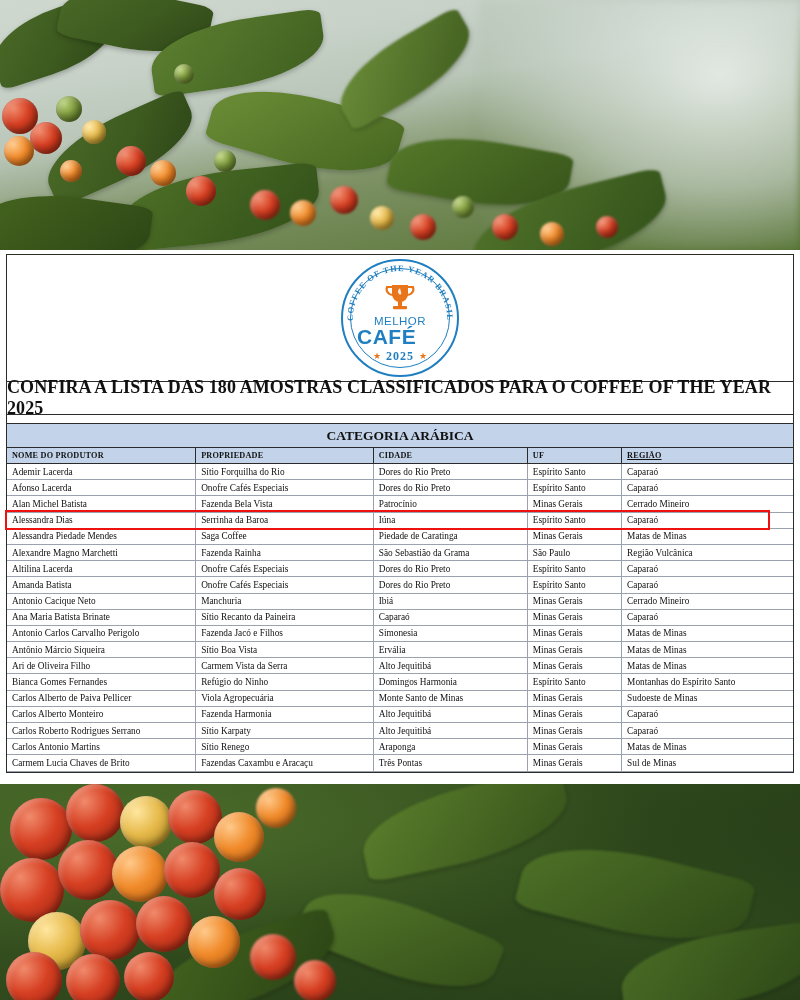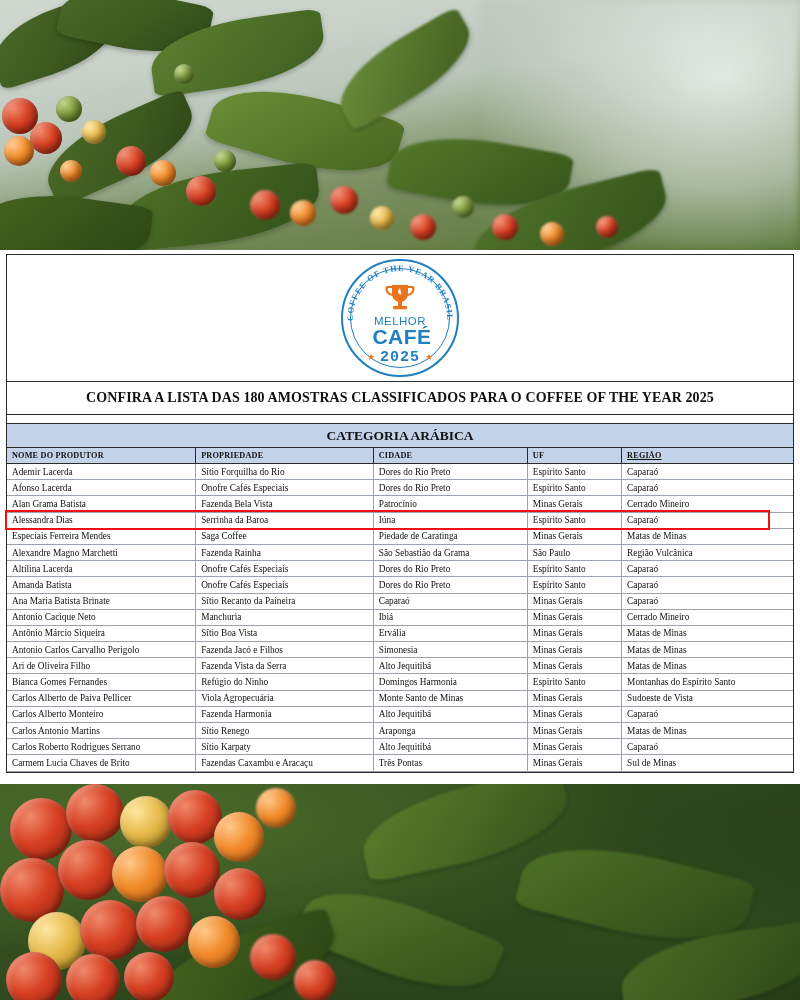--- a/index.html
+++ b/index.html
@@ -96,45 +96,44 @@
   .logo .melhor {
     position: absolute; left: 0; right: 0; top: 56px;
     text-align: center;
     color: #1f7fc0;
     font-family: "Liberation Sans", sans-serif;
     font-weight: normal;
     font-size: 11.5px;
     letter-spacing: 0.5px;
   }
   .logo .cafe {
-    position: absolute; left: 4px; right: 0; top: 66px;
-    text-align: center;
+    position: absolute; left: 16px; right: 0; top: 66px;
     color: #1f7fc0;
     font-family: "Liberation Sans", sans-serif;
     font-weight: bold;
     font-size: 21px;
     letter-spacing: 0.5px;
   }
   .logo .yearline {
     position: absolute; left: 0; right: 0; top: 90px;
     display: flex; align-items: center; justify-content: center; gap: 5px;
   }
   .logo .yearline .star { color: #e8751a; font-size: 9px; line-height: 1; }
   .logo .yearline .yr {
-    color: #1f7fc0; font-family: Liberation Mono, monospace;
-    font-weight: bold; font-size: 15px; letter-spacing: 1px;
+    color: #1f7fc0; font-family: Liberation Serif, serif;
+    font-weight: bold; font-size: 12px; letter-spacing: 1px;
   }
 
   
   .title-band {
     height: 33px;
     display: flex; align-items: center; justify-content: center;
     border-bottom: 1px solid #2b2b2b;
     font-weight: bold;
-    font-size: 14px;
+    font-size: 18px;
     letter-spacing: 0.1px;
     color: #111;
   }
   .spacer-band {
     height: 9px;
     border-bottom: 1px solid #2b2b2b;
     background: #fff;
   }
   .cat-band {
     height: 24px;
@@ -309,35 +308,35 @@
               <td class="col5">Caparaó</td>
             </tr>
             <tr>
               <td class="col1">Afonso Lacerda</td>
               <td class="col2">Onofre Cafés Especiais</td>
               <td class="col3">Dores do Rio Preto</td>
               <td class="col4">Espírito Santo</td>
               <td class="col5">Caparaó</td>
             </tr>
             <tr>
-              <td class="col1">Alan Grama Batista</td>
+              <td class="col1">Alan Michel Batista</td>
               <td class="col2">Fazenda Bela Vista</td>
               <td class="col3">Patrocínio</td>
               <td class="col4">Minas Gerais</td>
               <td class="col5">Cerrado Mineiro</td>
             </tr>
             <tr>
               <td class="col1">Alessandra Dias</td>
               <td class="col2">Serrinha da Baroa</td>
               <td class="col3">Iúna</td>
               <td class="col4">Espírito Santo</td>
               <td class="col5">Caparaó</td>
             </tr>
             <tr>
-              <td class="col1">Especiais Ferreira Mendes</td>
+              <td class="col1">Alessandra Piedade Mendes</td>
               <td class="col2">Saga Coffee</td>
               <td class="col3">Piedade de Caratinga</td>
               <td class="col4">Minas Gerais</td>
               <td class="col5">Matas de Minas</td>
             </tr>
             <tr>
               <td class="col1">Alexandre Magno Marchetti</td>
               <td class="col2">Fazenda Rainha</td>
               <td class="col3">São Sebastião da Grama</td>
               <td class="col4">São Paulo</td>
@@ -351,88 +350,88 @@
               <td class="col5">Caparaó</td>
             </tr>
             <tr>
               <td class="col1">Amanda Batista</td>
               <td class="col2">Onofre Cafés Especiais</td>
               <td class="col3">Dores do Rio Preto</td>
               <td class="col4">Espírito Santo</td>
               <td class="col5">Caparaó</td>
             </tr>
             <tr>
+              <td class="col1">Antonio Cacique Neto</td>
+              <td class="col2">Manchuria</td>
+              <td class="col3">Ibiá</td>
+              <td class="col4">Minas Gerais</td>
+              <td class="col5">Cerrado Mineiro</td>
+            </tr>
+            <tr>
               <td class="col1">Ana Maria Batista Brinate</td>
               <td class="col2">Sítio Recanto da Paineira</td>
               <td class="col3">Caparaó</td>
               <td class="col4">Minas Gerais</td>
               <td class="col5">Caparaó</td>
             </tr>
             <tr>
-              <td class="col1">Antonio Cacique Neto</td>
-              <td class="col2">Manchuria</td>
-              <td class="col3">Ibiá</td>
-              <td class="col4">Minas Gerais</td>
-              <td class="col5">Cerrado Mineiro</td>
+              <td class="col1">Antonio Carlos Carvalho Perigolo</td>
+              <td class="col2">Fazenda Jacó e Filhos</td>
+              <td class="col3">Simonesia</td>
+              <td class="col4">Minas Gerais</td>
+              <td class="col5">Matas de Minas</td>
             </tr>
             <tr>
               <td class="col1">Antônio Márcio Siqueira</td>
               <td class="col2">Sítio Boa Vista</td>
               <td class="col3">Ervália</td>
               <td class="col4">Minas Gerais</td>
               <td class="col5">Matas de Minas</td>
             </tr>
             <tr>
-              <td class="col1">Antonio Carlos Carvalho Perigolo</td>
-              <td class="col2">Fazenda Jacó e Filhos</td>
-              <td class="col3">Simonesia</td>
-              <td class="col4">Minas Gerais</td>
-              <td class="col5">Matas de Minas</td>
-            </tr>
-            <tr>
               <td class="col1">Ari de Oliveira Filho</td>
-              <td class="col2">Fazenda Vista da Serra</td>
+              <td class="col2">Carmem Vista da Serra</td>
               <td class="col3">Alto Jequitibá</td>
               <td class="col4">Minas Gerais</td>
               <td class="col5">Matas de Minas</td>
             </tr>
             <tr>
               <td class="col1">Bianca Gomes Fernandes</td>
               <td class="col2">Refúgio do Ninho</td>
               <td class="col3">Domingos Harmonia</td>
               <td class="col4">Espírito Santo</td>
               <td class="col5">Montanhas do Espírito Santo</td>
             </tr>
             <tr>
               <td class="col1">Carlos Alberto de Paiva Pellicer</td>
               <td class="col2">Viola Agropecuária</td>
               <td class="col3">Monte Santo de Minas</td>
               <td class="col4">Minas Gerais</td>
-              <td class="col5">Sudoeste de Vista</td>
+              <td class="col5">Sudoeste de Minas</td>
             </tr>
             <tr>
               <td class="col1">Carlos Alberto Monteiro</td>
               <td class="col2">Fazenda Harmonia</td>
               <td class="col3">Alto Jequitibá</td>
               <td class="col4">Minas Gerais</td>
               <td class="col5">Caparaó</td>
             </tr>
             <tr>
+              <td class="col1">Carlos Roberto Rodrigues Serrano</td>
+              <td class="col2">Sítio Karpaty</td>
+              <td class="col3">Alto Jequitibá</td>
+              <td class="col4">Minas Gerais</td>
+              <td class="col5">Caparaó</td>
+            </tr>
+            <tr>
               <td class="col1">Carlos Antonio Martins</td>
               <td class="col2">Sítio Renego</td>
               <td class="col3">Araponga</td>
               <td class="col4">Minas Gerais</td>
               <td class="col5">Matas de Minas</td>
-            </tr>
-            <tr>
-              <td class="col1">Carlos Roberto Rodrigues Serrano</td>
-              <td class="col2">Sítio Karpaty</td>
-              <td class="col3">Alto Jequitibá</td>
-              <td class="col4">Minas Gerais</td>
-              <td class="col5">Caparaó</td>
             </tr>
             <tr>
               <td class="col1">Carmem Lucia Chaves de Brito</td>
               <td class="col2">Fazendas Caxambu e Aracaçu</td>
               <td class="col3">Três Pontas</td>
               <td class="col4">Minas Gerais</td>
               <td class="col5">Sul de Minas</td>
             </tr>
           </tbody>
       </table>

